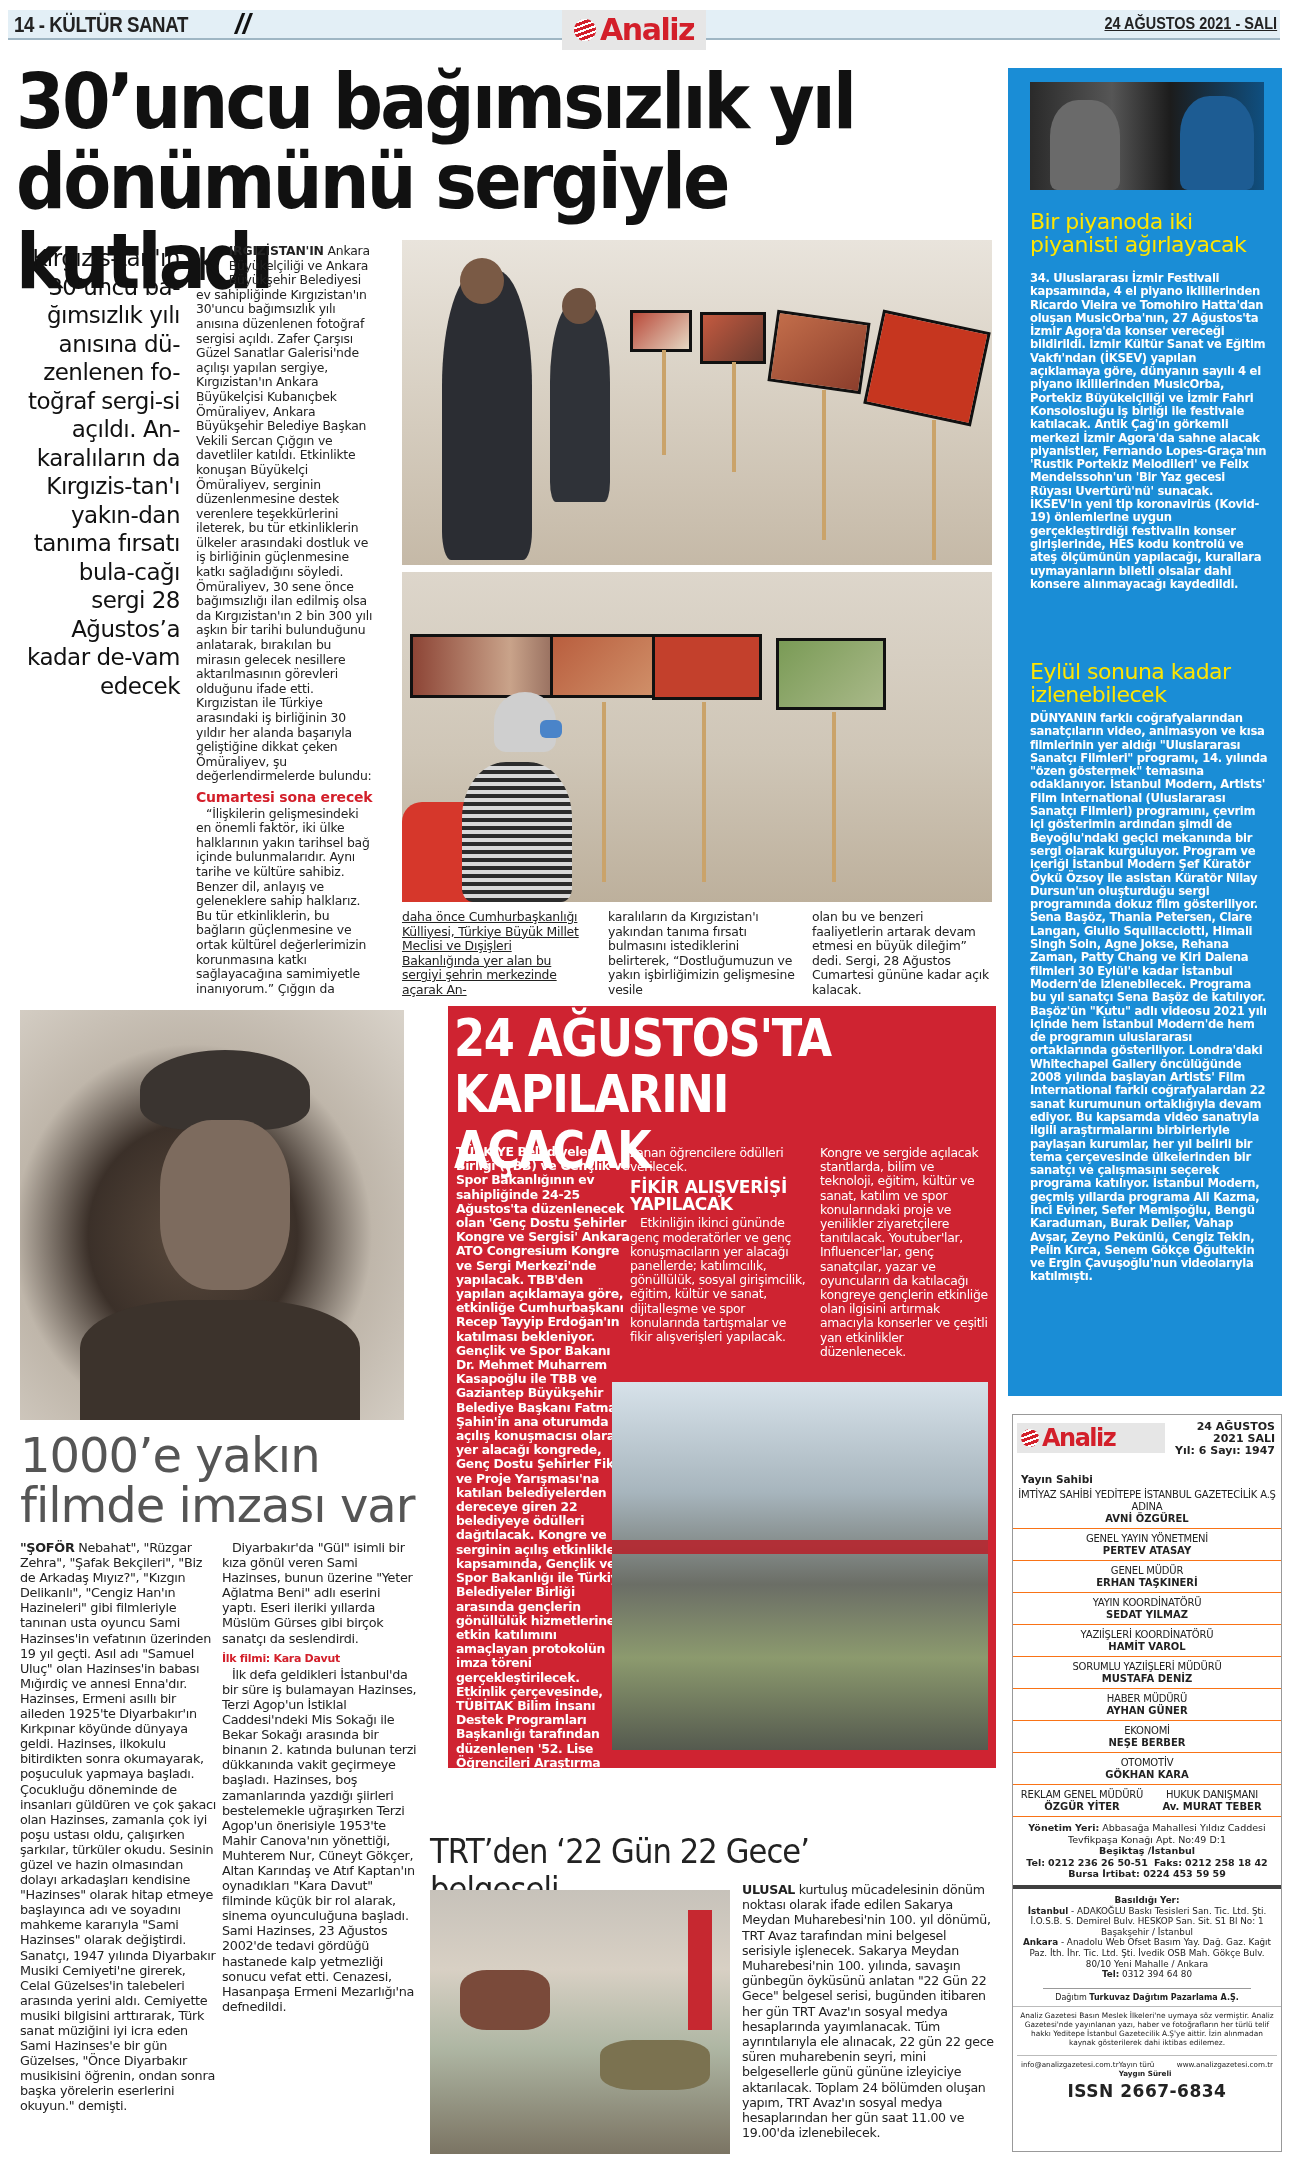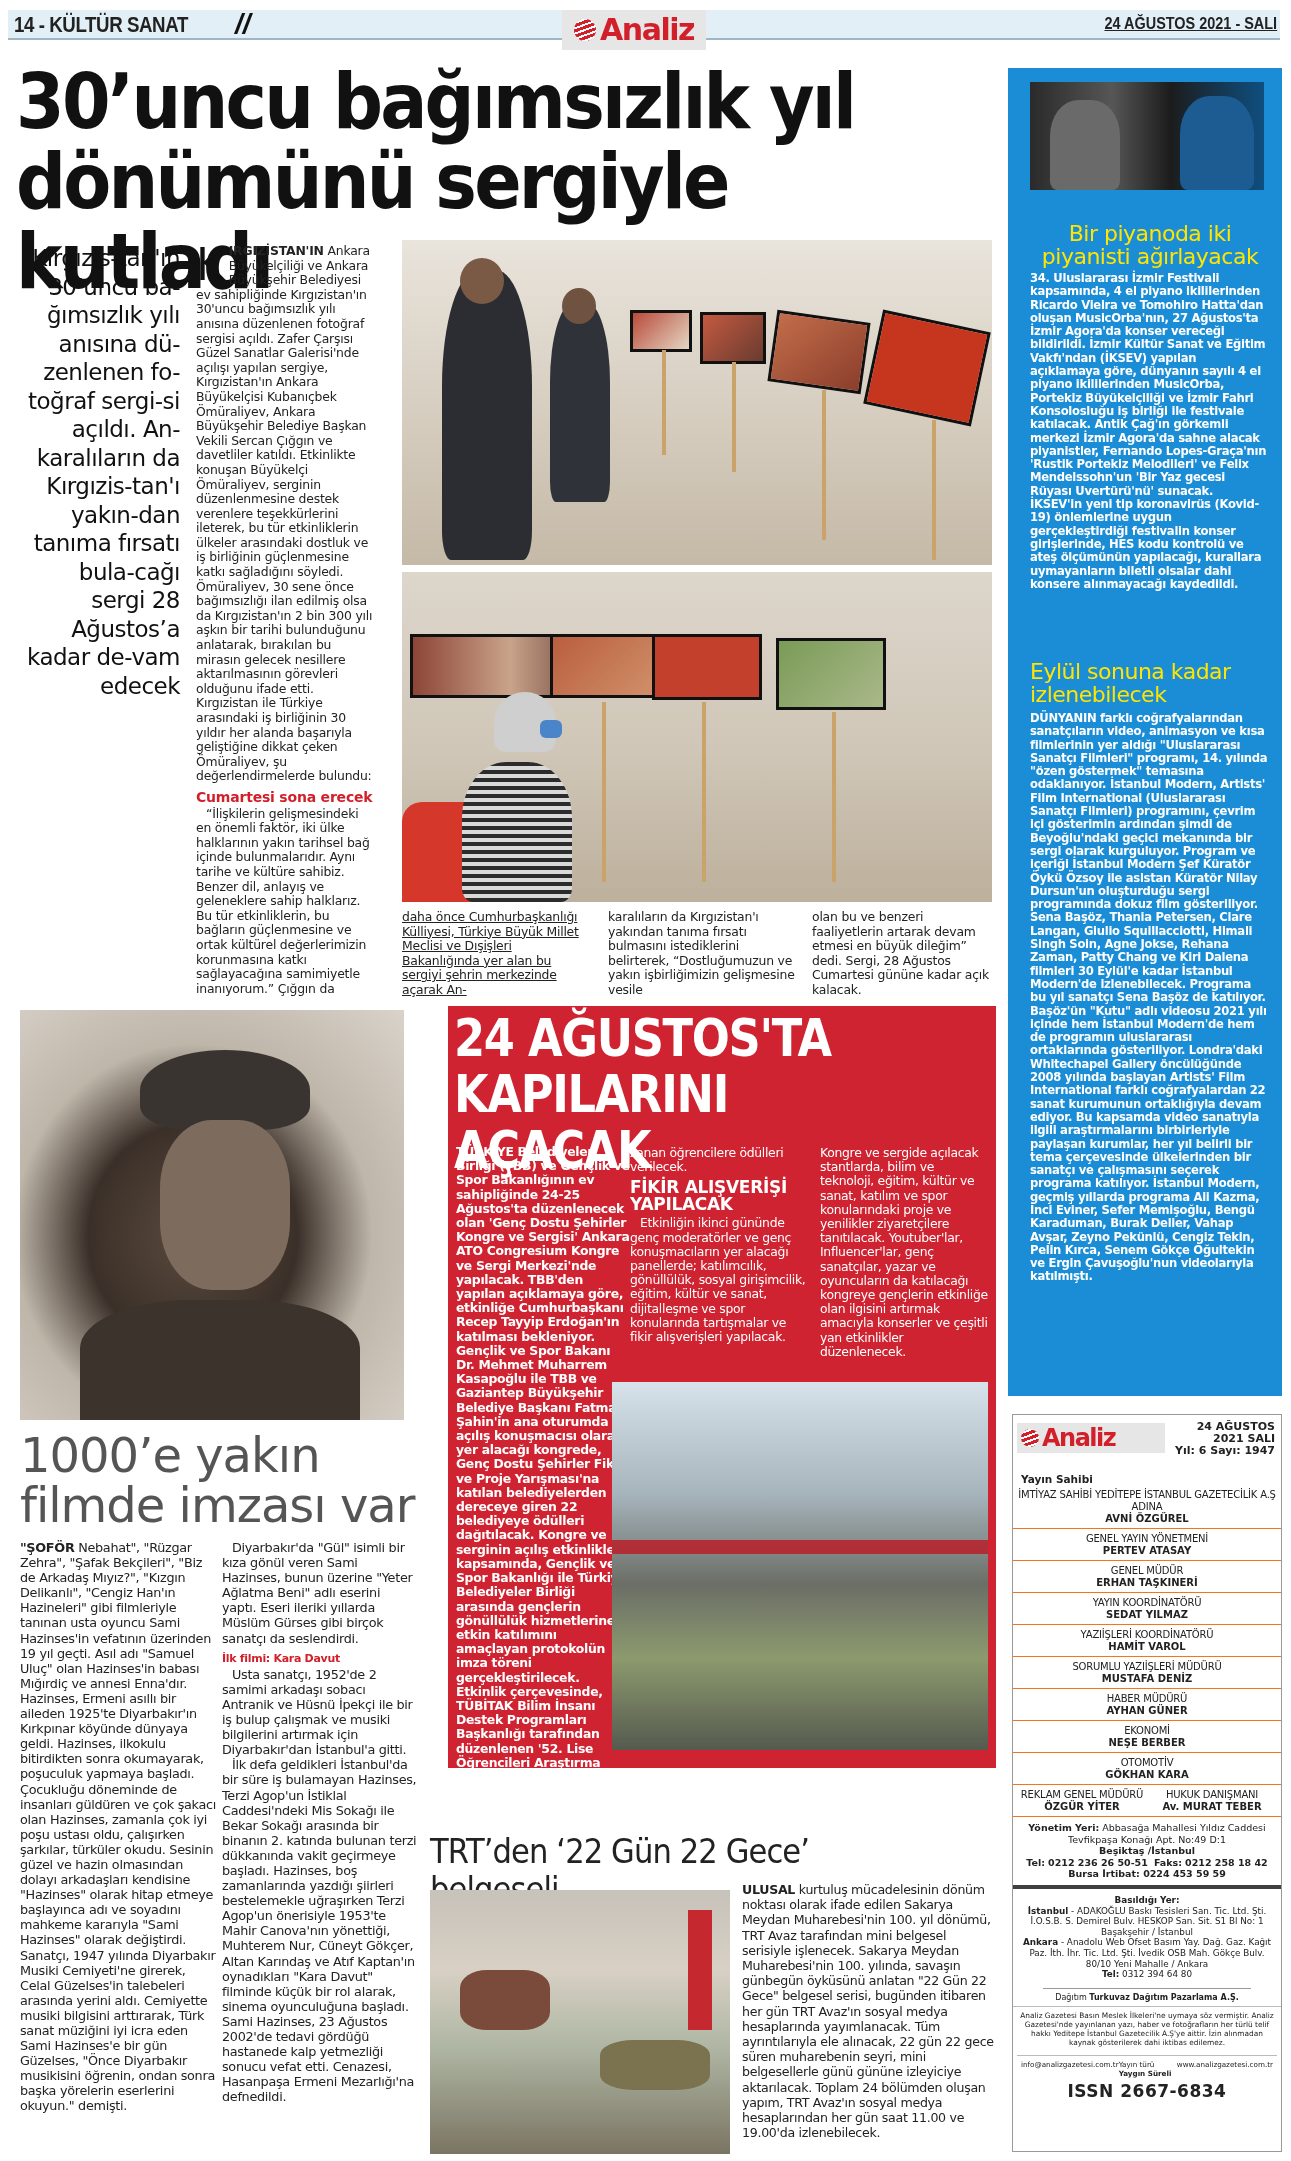--- a/index.html
+++ b/index.html
@@ -155,38 +155,37 @@
 
 <div class="abs col c2" style="width:190px;">daha önce Cumhurbaşkanlığı Külliyesi, Türkiye Büyük Millet Meclisi ve Dışişleri Bakanlığında yer alan bu sergiyi şehrin merkezinde açarak An-</div>
 <div class="abs col c3" style="width:190px;">karalıların da Kırgızistan'ı yakından tanıma fırsatı bulmasını istediklerini belirterek, “Dostluğumuzun ve yakın işbirliğimizin gelişmesine vesile</div>
 <div class="abs col c4" style="width:180px;">olan bu ve benzeri faaliyetlerin artarak devam etmesi en büyük dileğim” dedi. Sergi, 28 Ağustos Cumartesi gününe kadar açık kalacak.</div>
 
 <div class="abs blue-box"></div>
 <div class="abs blue-photo">
   <div class="person" style="left:20px;top:18px;width:70px;height:90px;background:#6a6a6a;"></div>
   <div class="person" style="left:150px;top:14px;width:74px;height:94px;background:#1d5c93;"></div>
 </div>
-<div class="abs blue-h" style="top:222px;width:240px;text-align:center;">Bir piyanoda iki piyanisti ağırlayacak</div>
+<div class="abs blue-h" style="top:210px;width:240px;">Bir piyanoda iki piyanisti ağırlayacak</div>
 <div class="abs blue-txt" style="top:272px;">34. Uluslararası İzmir Festivali kapsamında, 4 el piyano ikililerinden Ricardo Vieira ve Tomohiro Hatta'dan oluşan MusicOrba'nın, 27 Ağustos'ta İzmir Agora'da konser vereceği bildirildi. İzmir Kültür Sanat ve Eğitim Vakfı'ndan (İKSEV) yapılan açıklamaya göre, dünyanın sayılı 4 el piyano ikililerinden MusicOrba, Portekiz Büyükelçiliği ve İzmir Fahri Konsolosluğu iş birliği ile festivale katılacak. Antik Çağ'ın görkemli merkezi İzmir Agora'da sahne alacak piyanistler, Fernando Lopes-Graça'nın 'Rustik Portekiz Melodileri' ve Felix Mendelssohn'un 'Bir Yaz gecesi Rüyası Uvertürü'nü' sunacak. İKSEV'in yeni tip koronavirüs (Kovid-19) önlemlerine uygun gerçekleştirdiği festivalin konser girişlerinde, HES kodu kontrolü ve ateş ölçümünün yapılacağı, kurallara uymayanların biletli olsalar dahi konsere alınmayacağı kaydedildi.</div>
 <div class="abs blue-h" style="top:660px;width:240px;">Eylül sonuna kadar izlenebilecek</div>
 <div class="abs blue-txt" style="top:712px;">DÜNYANIN farklı coğrafyalarından sanatçıların video, animasyon ve kısa filmlerinin yer aldığı "Uluslararası Sanatçı Filmleri" programı, 14. yılında "özen göstermek" temasına odaklanıyor. İstanbul Modern, Artists' Film International (Uluslararası Sanatçı Filmleri) programını, çevrim içi gösterimin ardından şimdi de Beyoğlu'ndaki geçici mekanında bir sergi olarak kurguluyor. Program ve içeriği İstanbul Modern Şef Küratör Öykü Özsoy ile asistan Küratör Nilay Dursun'un oluşturduğu sergi programında dokuz film gösteriliyor. Sena Başöz, Thania Petersen, Clare Langan, Giulio Squillacciotti, Himali Singh Soin, Agne Jokse, Rehana Zaman, Patty Chang ve Kiri Dalena filmleri 30 Eylül'e kadar İstanbul Modern'de izlenebilecek. Programa bu yıl sanatçı Sena Başöz de katılıyor. Başöz'ün "Kutu" adlı videosu 2021 yılı içinde hem İstanbul Modern'de hem de programın uluslararası ortaklarında gösteriliyor. Londra'daki Whitechapel Gallery öncülüğünde 2008 yılında başlayan Artists' Film International farklı coğrafyalardan 22 sanat kurumunun ortaklığıyla devam ediyor. Bu kapsamda video sanatıyla ilgili araştırmalarını birbirleriyle paylaşan kurumlar, her yıl belirli bir tema çerçevesinde ülkelerinden bir sanatçı ve çalışmasını seçerek programa katılıyor. İstanbul Modern, geçmiş yıllarda programa Ali Kazma, İnci Eviner, Sefer Memişoğlu, Bengü Karaduman, Burak Delier, Vahap Avşar, Zeyno Pekünlü, Cengiz Tekin, Pelin Kırca, Senem Gökçe Oğultekin ve Ergin Çavuşoğlu'nun videolarıyla katılmıştı.</div>
 
 <div class="abs haz-photo">
   <div class="person" style="left:120px;top:40px;width:170px;height:80px;background:#3a3430;border-radius:50% 50% 30% 30%;"></div>
   <div class="person" style="left:140px;top:110px;width:130px;height:170px;background:#7d6b5e;border-radius:40%;"></div>
   <div class="person" style="left:60px;top:290px;width:280px;height:120px;background:#3c332c;border-radius:40% 40% 0 0;"></div>
 </div>
 <div class="abs haz-h">1000’e yakın filmde imzası var</div>
 <div class="abs haz-col haz-c1">
   <b>"ŞOFÖR</b><span> Nebahat", "Rüzgar Zehra", "Şafak Bekçileri", "Biz de Arkadaş Mıyız?", "Kızgın Delikanlı", "Cengiz Han'ın Hazineleri" gibi filmleriyle tanınan usta oyuncu Sami Hazinses'in vefatının üzerinden 19 yıl geçti. Asıl adı "Samuel Uluç" olan Hazinses'in babası Mığırdiç ve annesi Enna'dır. Hazinses, Ermeni asıllı bir aileden 1925'te Diyarbakır'ın Kırkpınar köyünde dünyaya geldi. Hazinses, ilkokulu bitirdikten sonra okumayarak, poşuculuk yapmaya başladı. Çocukluğu döneminde de insanları güldüren ve çok şakacı olan Hazinses, zamanla çok iyi poşu ustası oldu, çalışırken şarkılar, türküler okudu. Sesinin güzel ve hazin olmasından dolayı arkadaşları kendisine "Hazinses" olarak hitap etmeye başlayınca adı ve soyadını mahkeme kararıyla "Sami Hazinses" olarak değiştirdi. Sanatçı, 1947 yılında Diyarbakır Musiki Cemiyeti'ne girerek, Celal Güzelses'in talebeleri arasında yerini aldı. Cemiyette musiki bilgisini arttırarak, Türk sanat müziğini iyi icra eden Sami Hazinses'e bir gün Güzelses, "Önce Diyarbakır musikisini öğrenin, ondan sonra başka yörelerin eserlerini okuyun." demişti.</span>
 </div>
 <div class="abs haz-col haz-c2">
   <div class="indent">Diyarbakır'da "Gül" isimli bir kıza gönül veren Sami Hazinses, bunun üzerine "Yeter Ağlatma Beni" adlı eserini yaptı. Eseri ileriki yıllarda Müslüm Gürses gibi birçok sanatçı da seslendirdi.</div>
   <div class="haz-sub">İlk filmi: Kara Davut</div>
-  <div class="indent">Usta sanatçı, 1952'de 2 samimi arkadaşı sobacı Antranik ve Hüsnü İpekçi ile bir iş bulup çalışmak ve musiki bilgilerini artırmak için Diyarbakır'dan İstanbul'a gitti.</div>
   <div class="indent">İlk defa geldikleri İstanbul'da bir süre iş bulamayan Hazinses, Terzi Agop'un İstiklal Caddesi'ndeki Mis Sokağı ile Bekar Sokağı arasında bir binanın 2. katında bulunan terzi dükkanında vakit geçirmeye başladı. Hazinses, boş zamanlarında yazdığı şiirleri bestelemekle uğraşırken Terzi Agop'un önerisiyle 1953'te Mahir Canova'nın yönettiği, Muhterem Nur, Cüneyt Gökçer, Altan Karındaş ve Atıf Kaptan'ın oynadıkları "Kara Davut" filminde küçük bir rol alarak, sinema oyunculuğuna başladı. Sami Hazinses, 23 Ağustos 2002'de tedavi gördüğü hastanede kalp yetmezliği sonucu vefat etti. Cenazesi, Hasanpaşa Ermeni Mezarlığı'na defnedildi.</div>
 </div>
 
 <div class="abs red-box"></div>
 <div class="abs red-h">
   <div>24 AĞUSTOS'TA</div>
   <div>KAPILARINI AÇACAK</div>
 </div>
 <div class="abs red-col red-c1">TÜRKİYE Belediyeler Birliği (TBB) ve Gençlik ve Spor Bakanlığının ev sahipliğinde 24-25 Ağustos'ta düzenlenecek olan 'Genç Dostu Şehirler Kongre ve Sergisi' Ankara ATO Congresium Kongre ve Sergi Merkezi'nde yapılacak. TBB'den yapılan açıklamaya göre, etkinliğe Cumhurbaşkanı Recep Tayyip Erdoğan'ın katılması bekleniyor. Gençlik ve Spor Bakanı Dr. Mehmet Muharrem Kasapoğlu ile TBB ve Gaziantep Büyükşehir Belediye Başkanı Fatma Şahin'in ana oturumda açılış konuşmacısı olarak yer alacağı kongrede, Genç Dostu Şehirler Fikir ve Proje Yarışması'na katılan belediyelerden dereceye giren 22 belediyeye ödülleri dağıtılacak. Kongre ve serginin açılış etkinlikleri kapsamında, Gençlik ve Spor Bakanlığı ile Türkiye Belediyeler Birliği arasında gençlerin gönüllülük hizmetlerine etkin katılımını amaçlayan protokolün imza töreni gerçekleştirilecek. Etkinlik çerçevesinde, TÜBİTAK Bilim İnsanı Destek Programları Başkanlığı tarafından düzenlenen '52. Lise Öğrencileri Araştırma Projeleri Final Yarışması'nda 12 alanda birincilik ödülü ka-</div>
 <div class="abs red-col red-c2">

